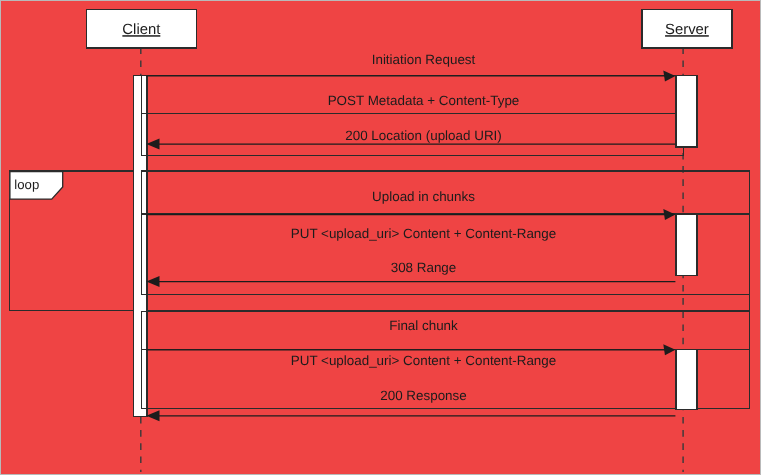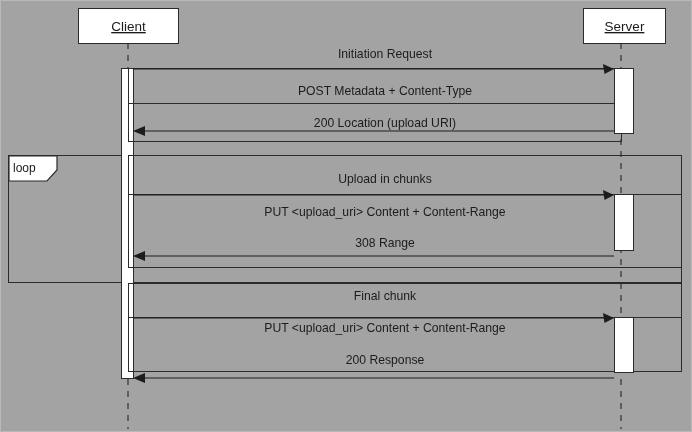--- a/index.html
+++ b/index.html
@@ -8,21 +8,21 @@
     padding: 0;
     background: #ffffff;
   }
   body {
     font-family: "Liberation Sans", sans-serif;
   }
   #canvas {
     position: relative;
     width: 692px;
     height: 432px;
-    background: #a3a3a3;
+    background: #ef4444;
     box-sizing: border-box;
     overflow: hidden;
   }
   #diagram-svg {
     position: absolute;
     left: 0;
     top: 0;
     width: 692px;
     height: 432px;
     display: block;

